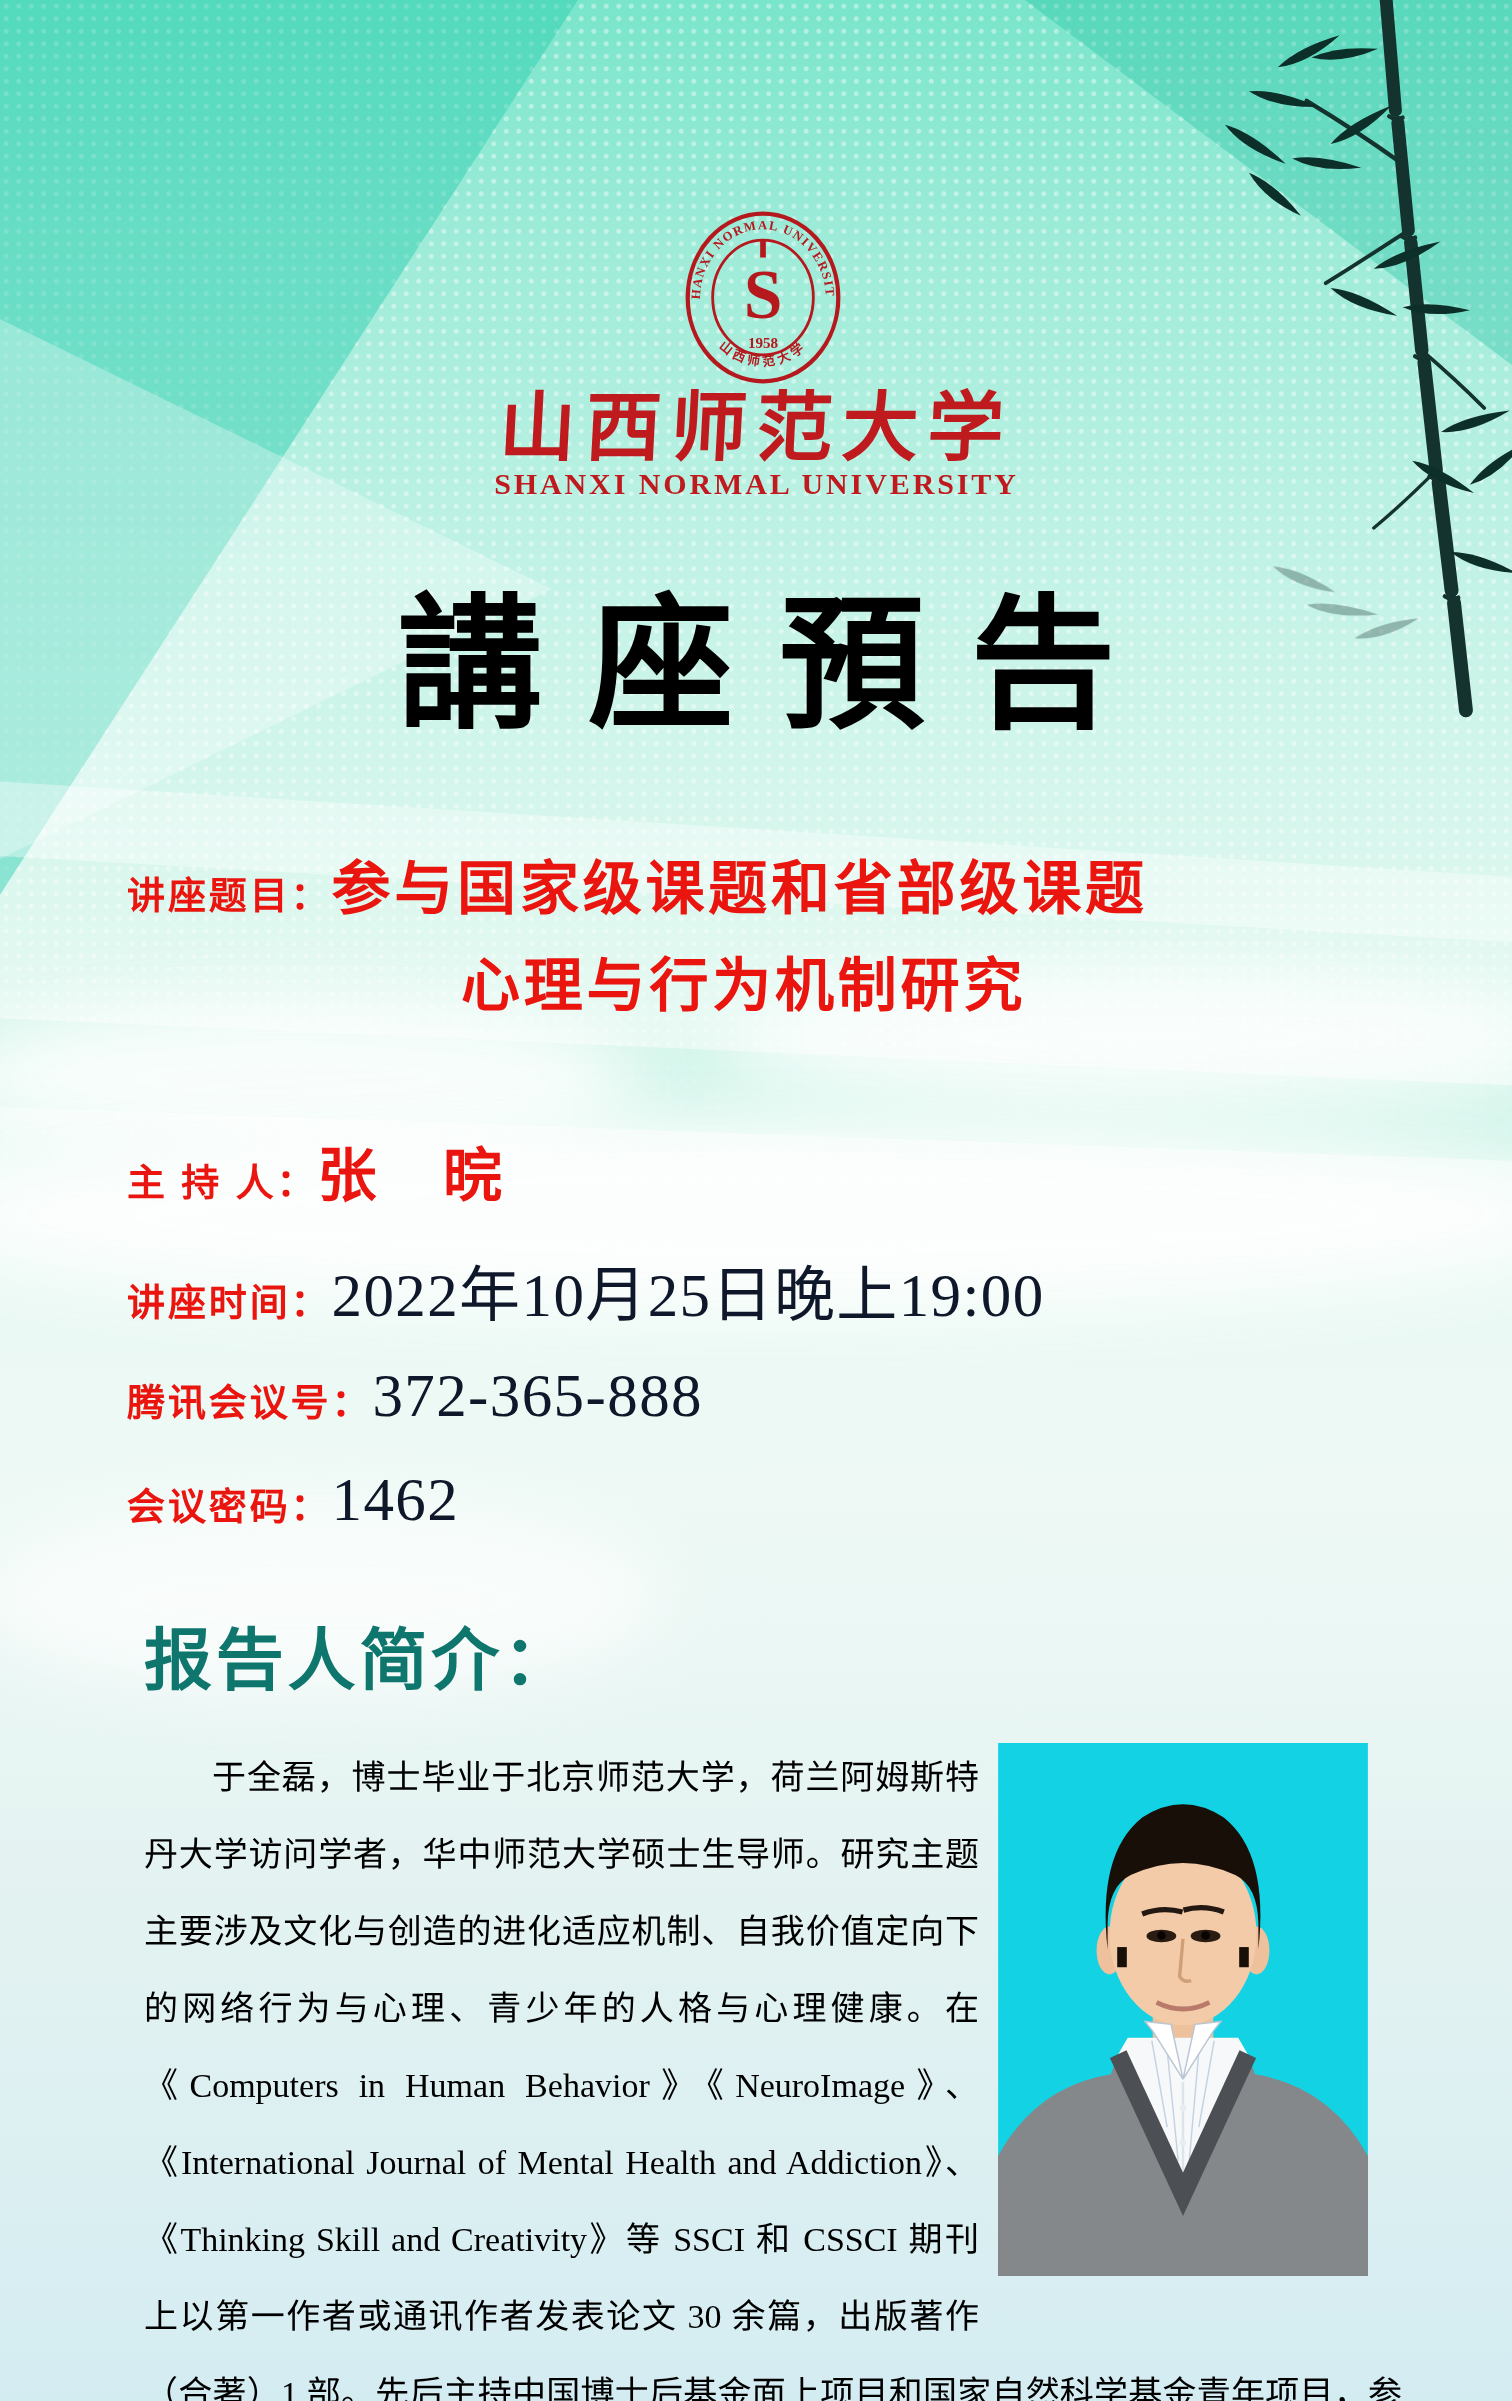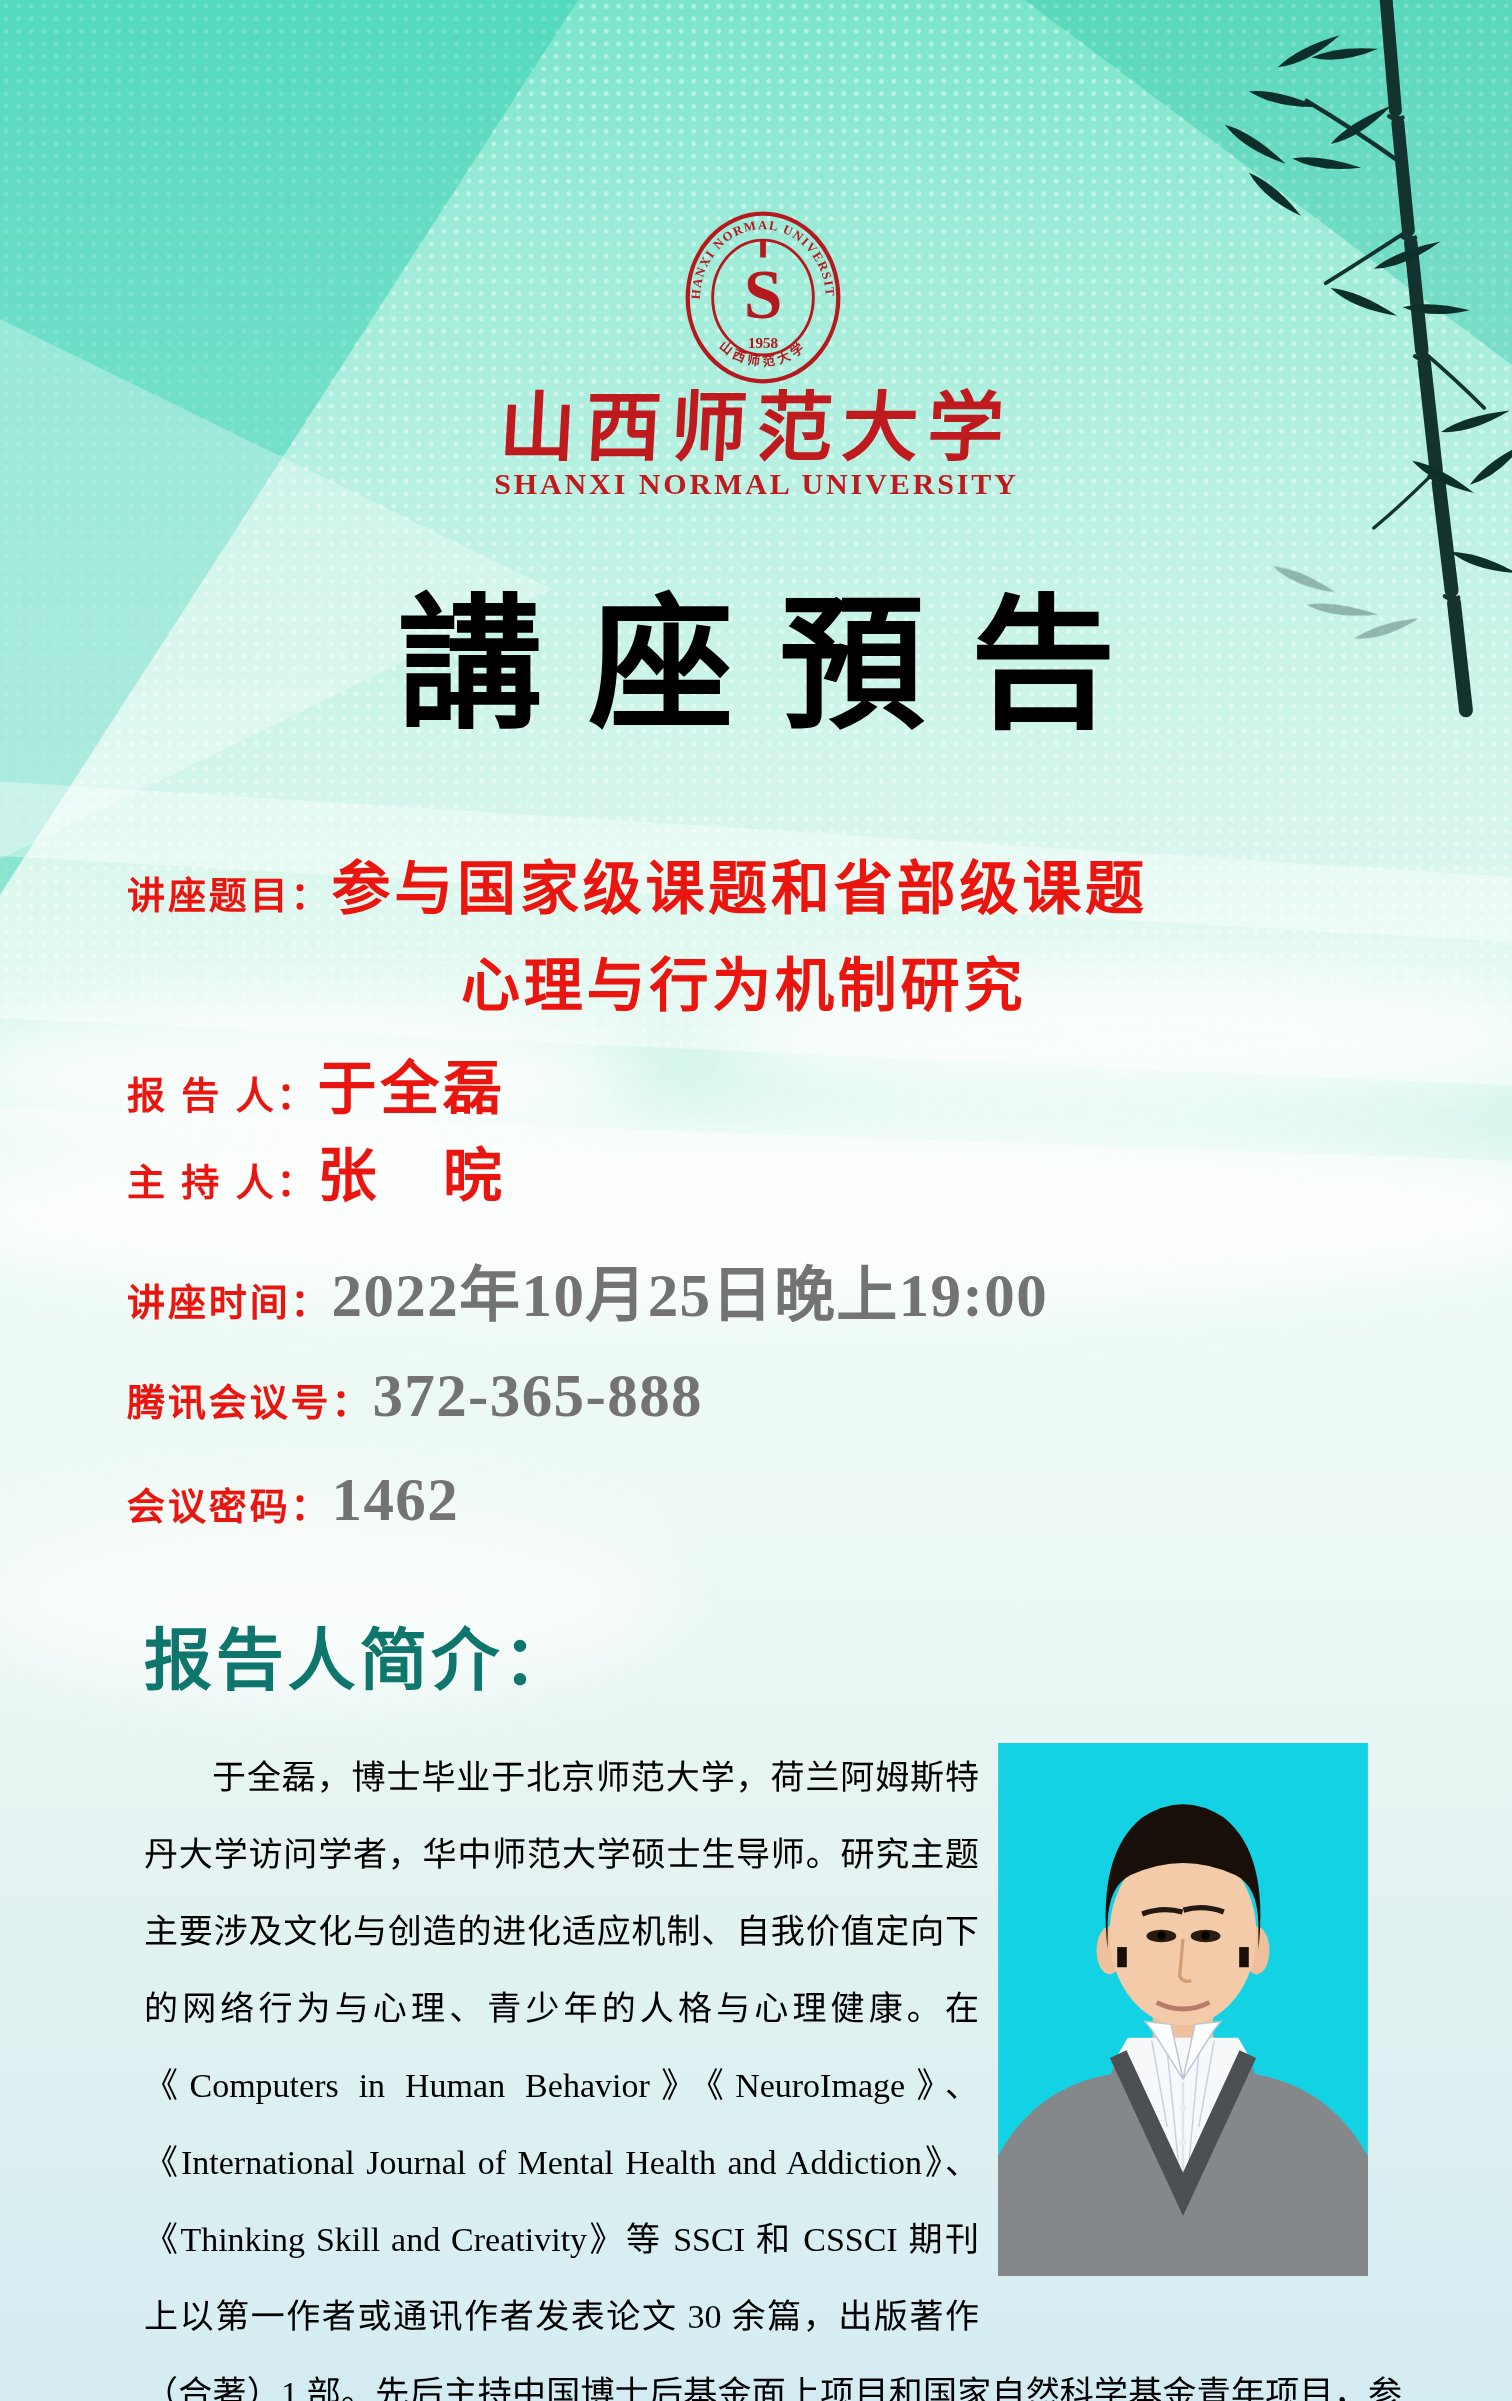--- a/index.html
+++ b/index.html
@@ -45,22 +45,22 @@
     color:#bf1a1e;letter-spacing:2.9px;}
   .main-title{position:absolute;left:0;top:590px;width:100%;z-index:6;text-align:center;
     font-family:"Liberation Serif",serif;font-weight:900;font-size:145px;line-height:1.05;
     color:#000;letter-spacing:46px;text-indent:46px;}
   
   .row{position:absolute;left:127px;z-index:6;white-space:nowrap;line-height:1;}
   .row .lbl{font-family:"Liberation Sans",sans-serif;font-weight:900;font-size:38px;
     color:#e9150e;letter-spacing:2.9px;}
   .row .val-hei{font-family:"Liberation Sans",sans-serif;font-weight:900;font-size:59px;
     color:#e9150e;letter-spacing:3.8px;}
-  .row .val-serif{font-family:"Liberation Serif",serif;font-weight:700;font-size:61px;
-    color:#737373;letter-spacing:1.4px;}
+  .row .val-serif{font-family:"Liberation Serif",serif;font-weight:400;font-size:61px;
+    color:#0f172a;letter-spacing:1.4px;}
   .r1{top:860px;} .r2{top:957px;left:461px;} .r3{top:1060px;} .r4{top:1147px;text-align:center;}
   .r5{top:1265px;} .r6{top:1365px;} .r7{top:1469px;}
   
   .bio-heading{position:absolute;left:144px;top:1626px;z-index:6;line-height:1;
     font-family:"Liberation Sans",sans-serif;font-weight:900;font-size:68px;color:#0f766e;
     letter-spacing:3.8px;}
   .bio{position:absolute;left:144px;top:1739px;width:1258px;max-height:1172px;overflow:hidden;
     z-index:6;margin:0;font-family:"Liberation Serif",serif;font-size:34px;line-height:77px;
     color:#000;text-align:justify;text-indent:2em;}
   .photo-float{float:right;width:423px;height:542px;position:relative;}
@@ -147,23 +147,20 @@
   <div class="uni-en">SHANXI NORMAL UNIVERSITY</div>
 
   <div class="main-title">講座預告</div>
 
   <div class="row r1">
     <span class="lbl">讲座题目：</span><span class="val-hei">参与国家级课题和省部级课题</span>
   </div>
   <div class="row r2">
     <span class="val-hei">心理与行为机制研究</span>
   </div>
-  <div class="row r3">
-    <span class="lbl">报 告 人：</span><span class="val-hei">于全磊</span>
-  </div>
   <div class="row r4">
     <span class="lbl">主 持 人：</span><span class="val-hei">张　晥</span>
   </div>
   <div class="row r5">
     <span class="lbl">讲座时间：</span><span class="val-serif">2022年10月25日晚上19:00</span>
   </div>
   <div class="row r6">
     <span class="lbl">腾讯会议号：</span><span class="val-serif">372-365-888</span>
   </div>
   <div class="row r7">

